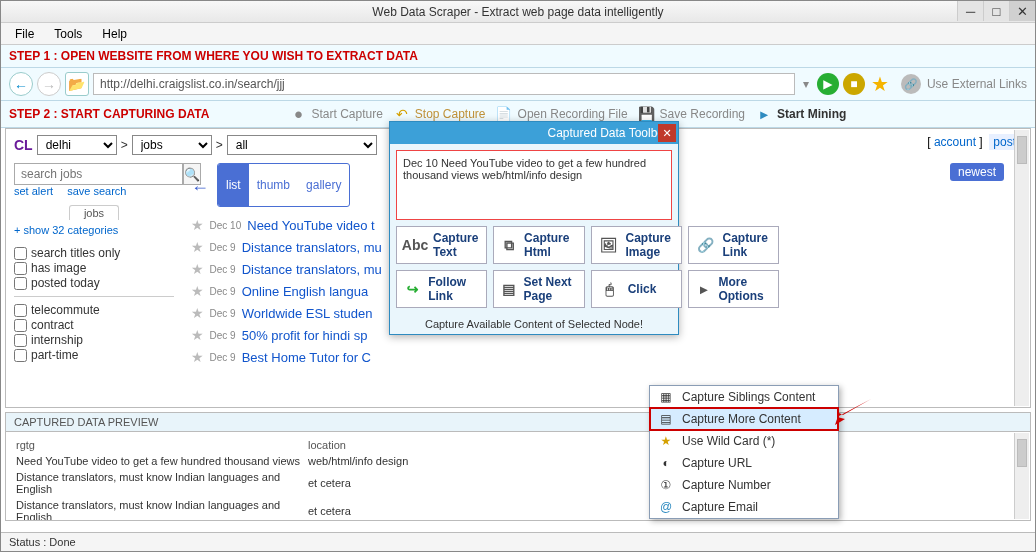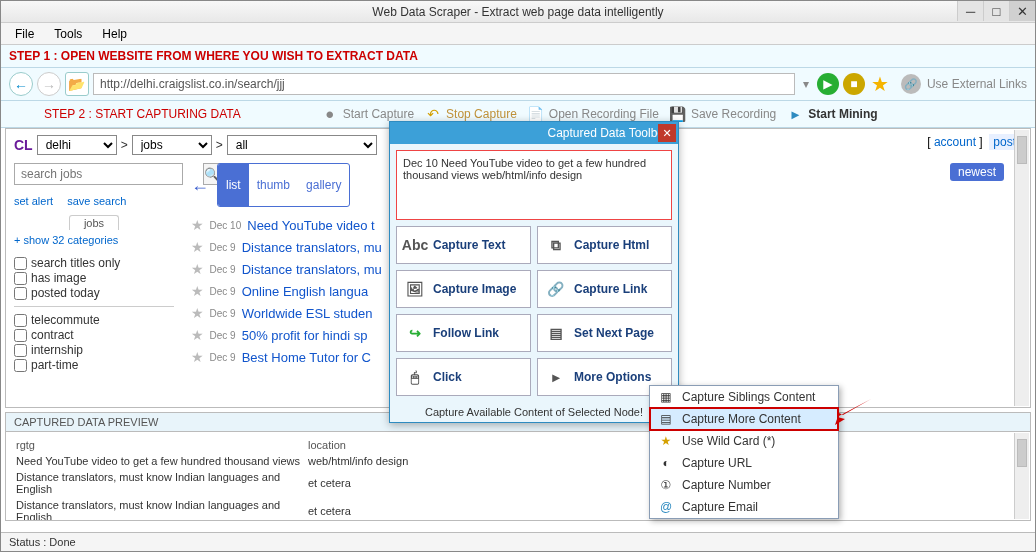--- a/index.html
+++ b/index.html
@@ -16,35 +16,35 @@
 .nav-btn { width: 24px; height: 24px; border-radius: 50%; border: 1px solid #9cc; display: flex; align-items: center; justify-content: center; background: #fff; color: #0088cc; font-size: 14px; font-weight: bold; }
 .nav-btn.disabled { color: #bbb; border-color: #ccc; }
 .url-input { flex: 1; height: 22px; padding: 2px 6px; border: 1px solid #bbb; background: #fff; color: #555; }
 .round-btn { width: 22px; height: 22px; border-radius: 50%; display: flex; align-items: center; justify-content: center; font-size: 12px; color: #fff; }
 .play { background: #27ae33; }
 .stop-y { background: #cba700; }
 .star { color: #f5b400; font-size: 20px; background: none; }
 .ext-link { display: flex; align-items: center; gap: 6px; color: #888; margin-left: 6px; }
 .ext-link .circ { width: 20px; height: 20px; border-radius: 50%; background: #bbb; color: #fff; display: flex; align-items: center; justify-content: center; font-size: 11px; }
 .toolbar2 { display: flex; align-items: center; gap: 10px; padding: 4px 8px; background: #f0fbff; border-bottom: 1px solid #bcd8e6; color: #888; }
-.toolbar2 .step2 { color: #c00; font-weight: normal; margin-right: 30px; margin-left: 35px; }
+.toolbar2 .step2 { color: #c00; font-weight: bold; margin-right: 30px; }
 .toolbar2 .tbtn { display: flex; align-items: center; gap: 4px; color: #888; }
 .toolbar2 .tbtn.stop { color: #c0923a; }
 .toolbar2 .tbtn.mine { color: #333; font-weight: bold; }
 .tbtn .ico { width: 18px; height: 18px; display: inline-flex; align-items: center; justify-content: center; font-size: 14px; }
 .content { position: relative; height: 280px; background: #fff; border: 1px solid #bbb; margin: 0 4px; overflow: hidden; }
 .cl-row { display: flex; align-items: center; gap: 4px; padding: 6px 8px; }
 .cl-logo { color: #6a1b9a; font-weight: bold; font-size: 14px; }
 .sel { border: 1px solid #888; height: 20px; padding: 0 4px; background: #fff; }
 .gt { color: #333; }
 .acct { position: absolute; right: 10px; top: 6px; }
 .acct a { color: #0066cc; text-decoration: none; }
 .acct .post { background: #e8f0ff; padding: 1px 4px; }
 .sidebar { position: absolute; left: 8px; top: 34px; width: 160px; }
-.search-row { display: flex; gap: 20px; margin-bottom: 10px; }
+.search-row { display: flex; gap: 0; margin-bottom: 0; }
 .search-row input { flex: 1; height: 22px; padding: 2px 6px; border: 1px solid #aaa; color: #999; }
 .search-row .mag { width: 24px; height: 22px; border: 1px solid #aaa; display: flex; align-items: center; justify-content: center; background: #f5f5f5; font-size: 13px; }
 .side-links { display: flex; gap: 14px; margin-bottom: 8px; }
 .side-links span { color: #0066cc; font-size: 11px; }
 .jobs-tab { text-align: center; color: #555; border-top: 1px solid #ccc; border-left: 1px solid #ccc; border-right: 1px solid #ccc; width: 50px; margin: 0 auto 4px; font-size: 11px; border-radius: 3px 3px 0 0; padding: 1px 0; }
 .show-cat { color: #0066cc; font-size: 11px; margin-bottom: 10px; }
 .chk { display: flex; align-items: center; gap: 4px; color: #333; font-size: 12px; margin: 1px 0; }
 .chk input { margin: 0; }
 .divider { border-top: 1px solid #ccc; margin: 6px 0; }
 .listings { position: absolute; left: 185px; top: 34px; right: 10px; }
@@ -64,21 +64,21 @@
 .preview-body table { width: 100%; }
 .preview-body td { font-size: 11px; color: #333; padding: 1px 0; }
 .preview-body .hdr td { color: #555; }
 .statusbar { position: absolute; bottom: 0; left: 0; right: 0; padding: 3px 8px; border-top: 1px solid #bbb; background: #f5f5f5; font-size: 11px; color: #333; }
 
 
 .modal { position: absolute; left: 388px; top: 120px; width: 290px; background: #eaf6fc; border: 1px solid #2e8bc0; box-shadow: 0 2px 8px rgba(0,0,0,.3); }
 .modal-title { background: #3ca0d8; color: #fff; padding: 4px 8px; text-align: right; position: relative; font-size: 12px; }
 .modal-close { position: absolute; right: 2px; top: 2px; width: 18px; height: 18px; background: #c0392b; color: #fff; display: flex; align-items: center; justify-content: center; font-size: 11px; }
 .modal-text { margin: 6px; background: #fff; border: 1px solid #ef4444; height: 70px; padding: 6px; color: #333; font-size: 11px; position: relative; }
-.modal-grid { display: grid; grid-template-columns: 1fr 1fr; gap: 6px; padding: 0 6px 6px; text-align: center; }
+.modal-grid { display: grid; grid-template-columns: 1fr 1fr 1fr 1fr; gap: 6px; padding: 0 6px 6px; }
 .mbtn { border: 1px solid #aab; background: #fff; height: 38px; display: flex; align-items: center; gap: 8px; padding: 0 8px; color: #1a3f7a; font-weight: bold; font-size: 12px; }
 .mbtn .mico { width: 20px; height: 20px; display: flex; align-items: center; justify-content: center; font-size: 14px; color: #555; }
 .modal-foot { text-align: center; padding: 4px; color: #333; font-size: 11px; }
 
 
 .ctx { position: absolute; left: 648px; top: 384px; width: 190px; background: #fff; border: 1px solid #8a9db5; box-shadow: 2px 2px 6px rgba(0,0,0,.3); }
 .ctx-item { display: flex; align-items: center; gap: 8px; padding: 4px 8px; font-size: 12px; color: #333; }
 .ctx-item .cico { width: 16px; text-align: center; font-size: 12px; }
 .ctx-item.hl { background: #d6ecff; outline: 2px solid #c00; outline-offset: -1px; }
 .red-arrow { position: absolute; left: 830px; top: 396px; pointer-events: none; }

